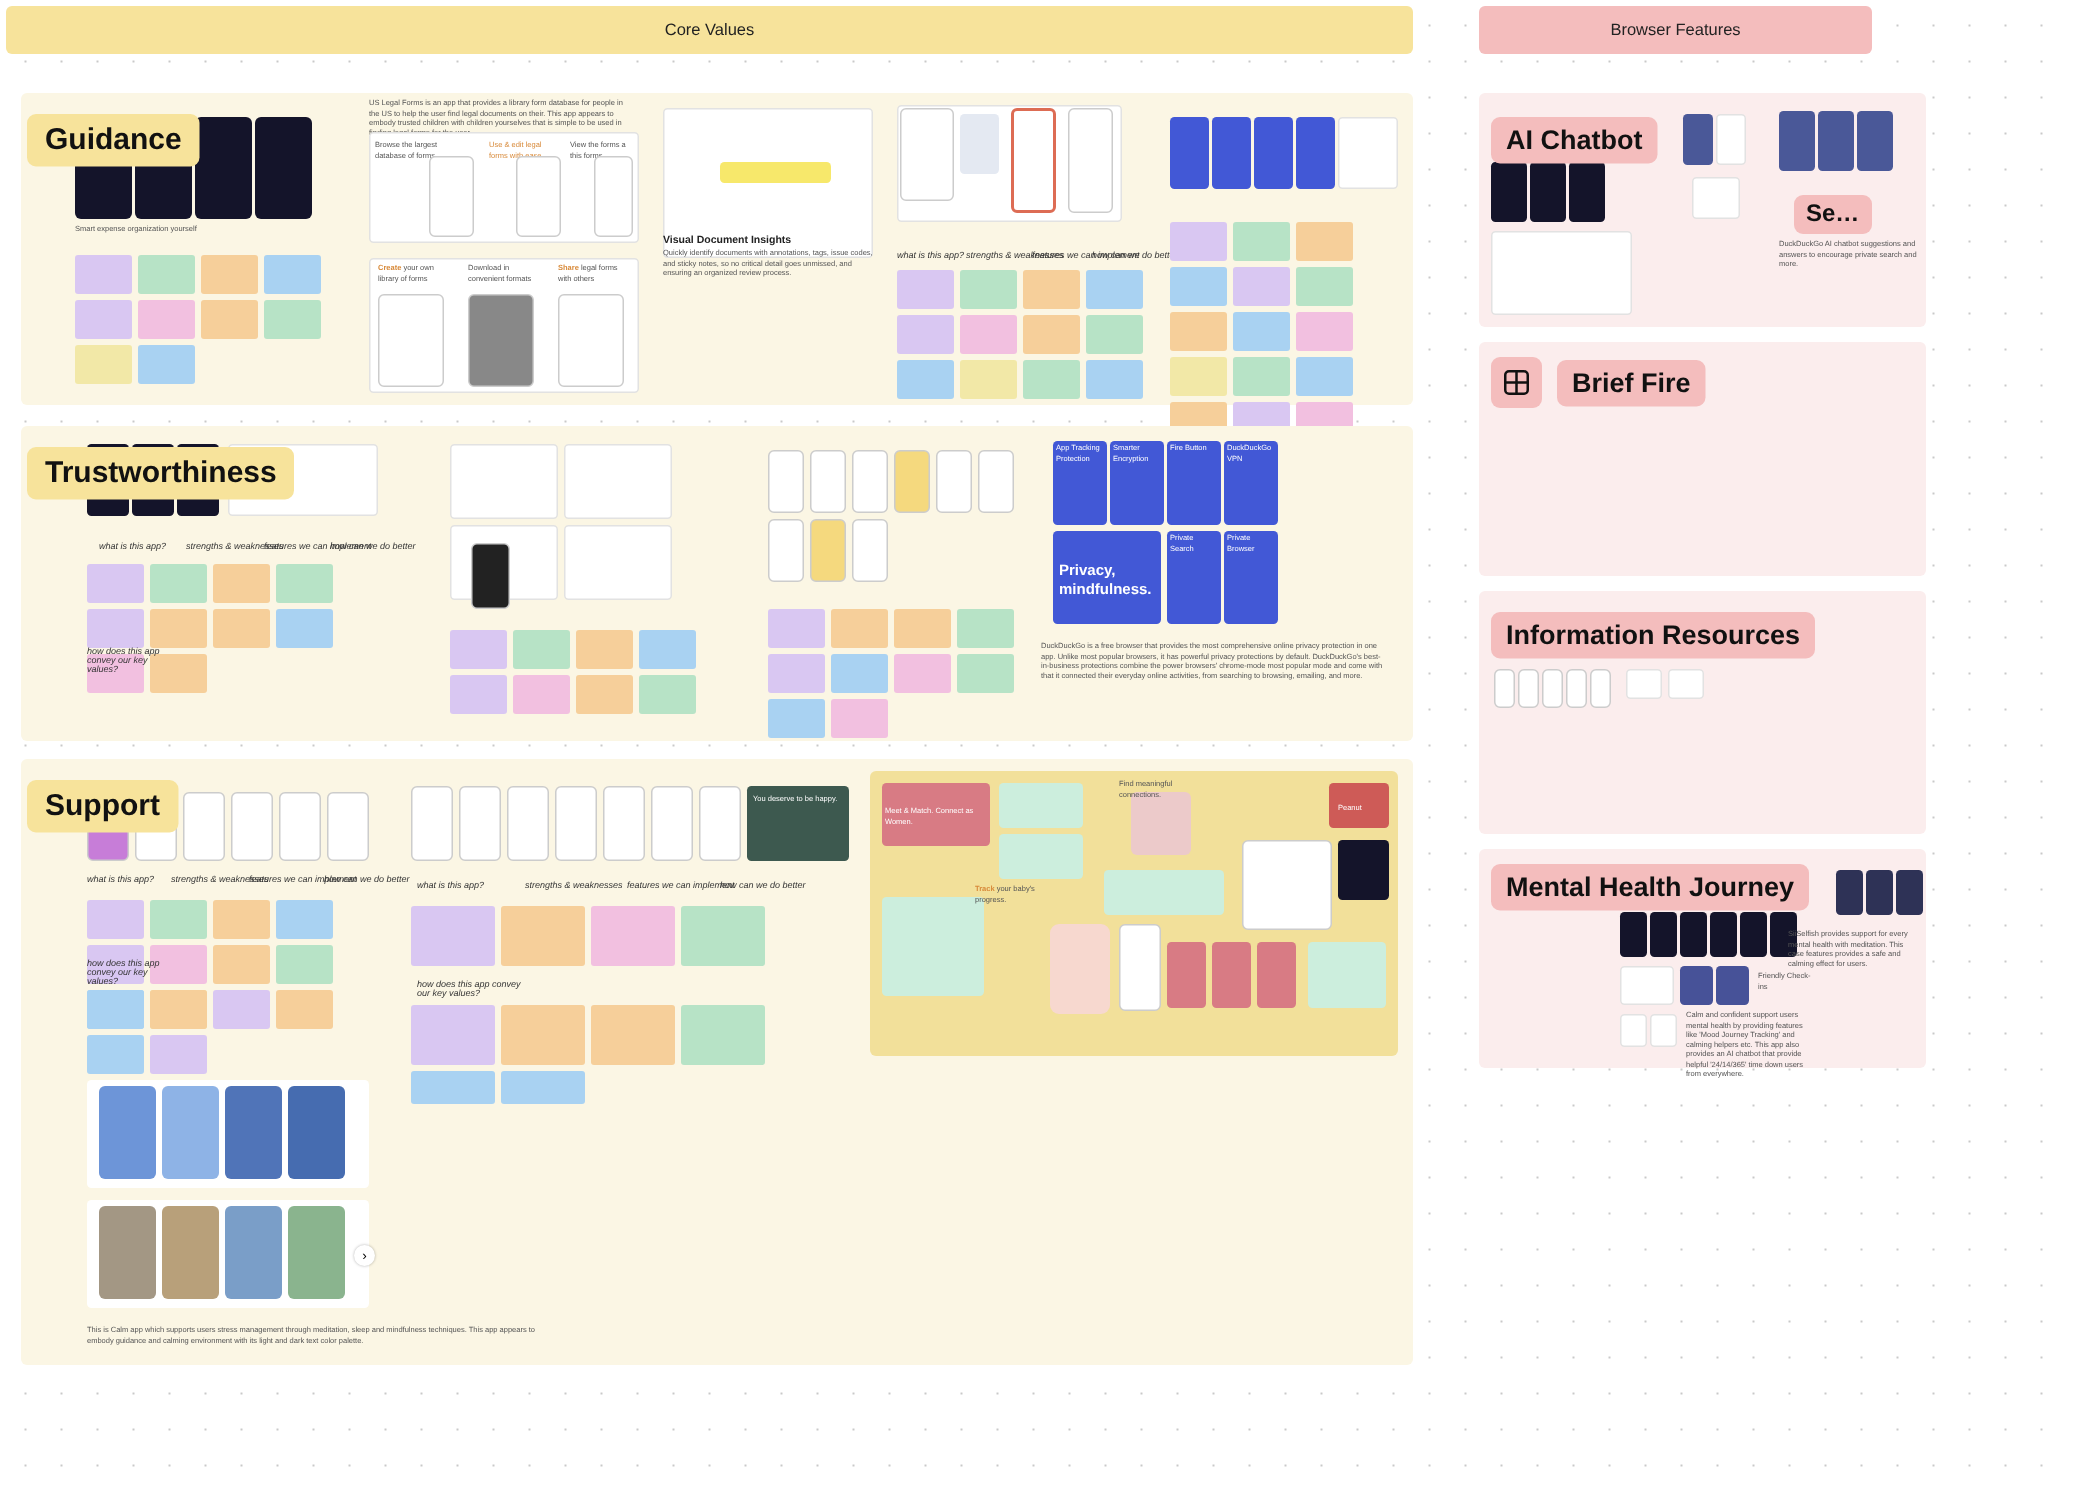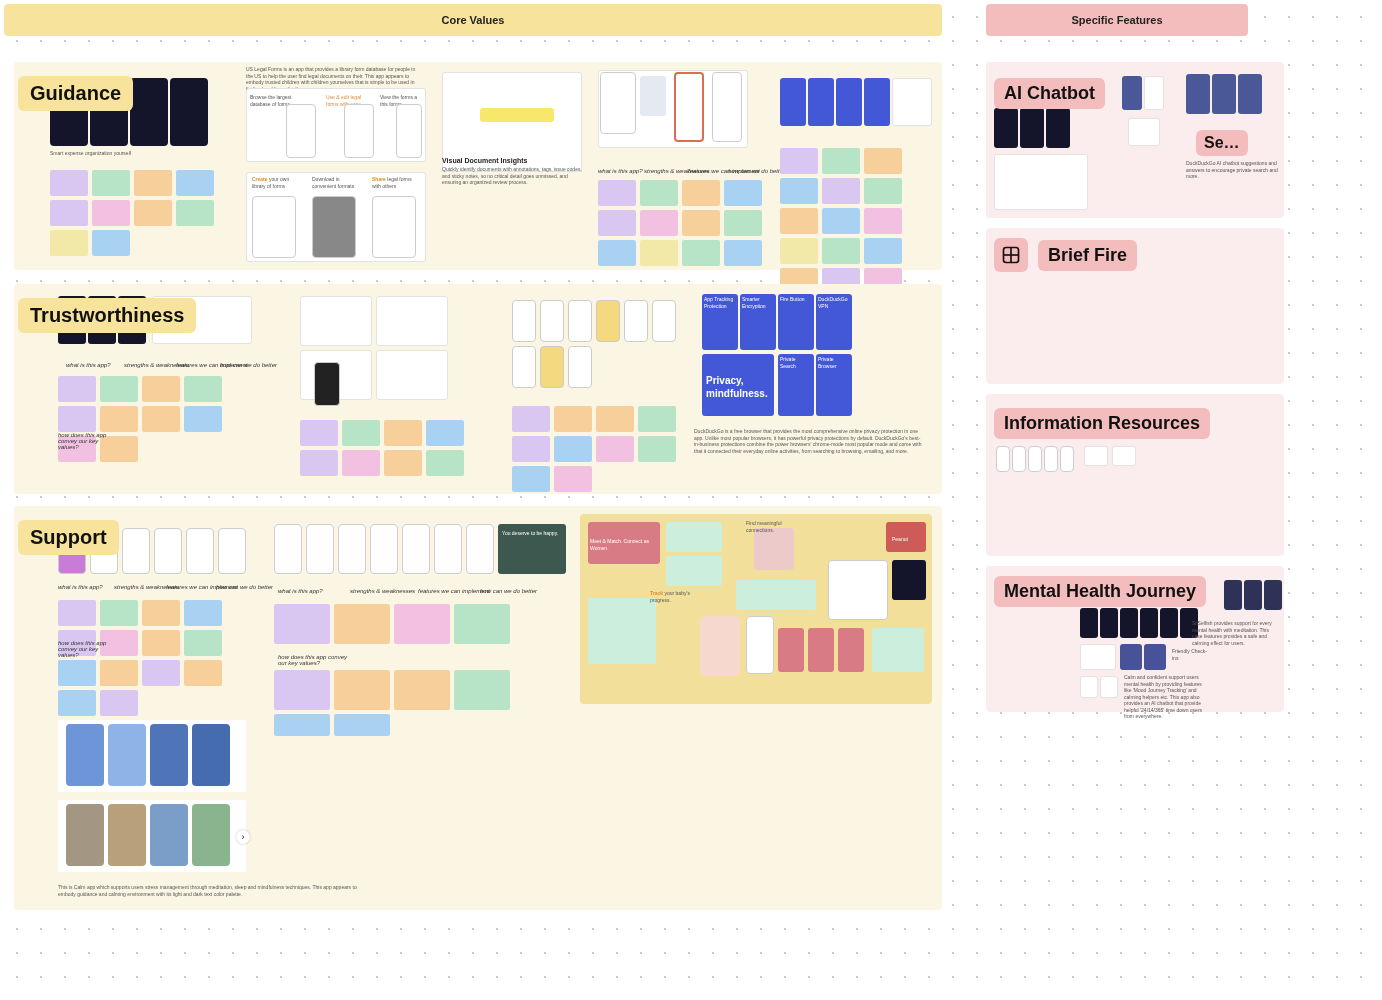--- a/index.html
+++ b/index.html
@@ -17,21 +17,21 @@
 
   .col-header {
     position: absolute;
     top: 4px;
     height: 32px;
     border-radius: 4px;
     display: flex;
     align-items: center;
     justify-content: center;
     font-size: 11px;
-    font-weight: 700;
+    font-weight: 400;
     color: #222;
   }
   .col-header.core { left: 4px; width: 938px; background: #F7E39B; }
   .col-header.spec { left: 986px; width: 262px; background: #F4BDBD; }
 
   
   .sec {
     position: absolute;
     border-radius: 4px;
   }
@@ -95,21 +95,21 @@
   .white { background:#fff; border:1px solid #e2e2e2;}
   .blue { background:#4258d6;}
   .dred { background:#ce5b57;}
   .mint { background:#cceedd;}
 
 </style>
 </head>
 <body>
 
 <div class="col-header core">Core Values</div>
-<div class="col-header spec">Specific Features</div>
+<div class="col-header spec">Browser Features</div>
 
 <div class="sec yellow" style="left:14px; top:62px; width:928px; height:208px;"></div>
 <div class="tag y" style="left:18px; top:76px;text-align:center;">Guidance</div>
 
 <div class="thumb dark" style="left:50px; top:78px; width:38px; height:68px; border-radius:4px;"></div>
 <div class="thumb dark" style="left:90px; top:78px; width:38px; height:68px; border-radius:4px;"></div>
 <div class="thumb dark" style="left:130px; top:78px; width:38px; height:68px; border-radius:4px;"></div>
 <div class="thumb dark" style="left:170px; top:78px; width:38px; height:68px; border-radius:4px;"></div>
 <div class="tiny-text" style="left:50px; top:150px; width:160px;">Smart expense organization yourself</div>
 

